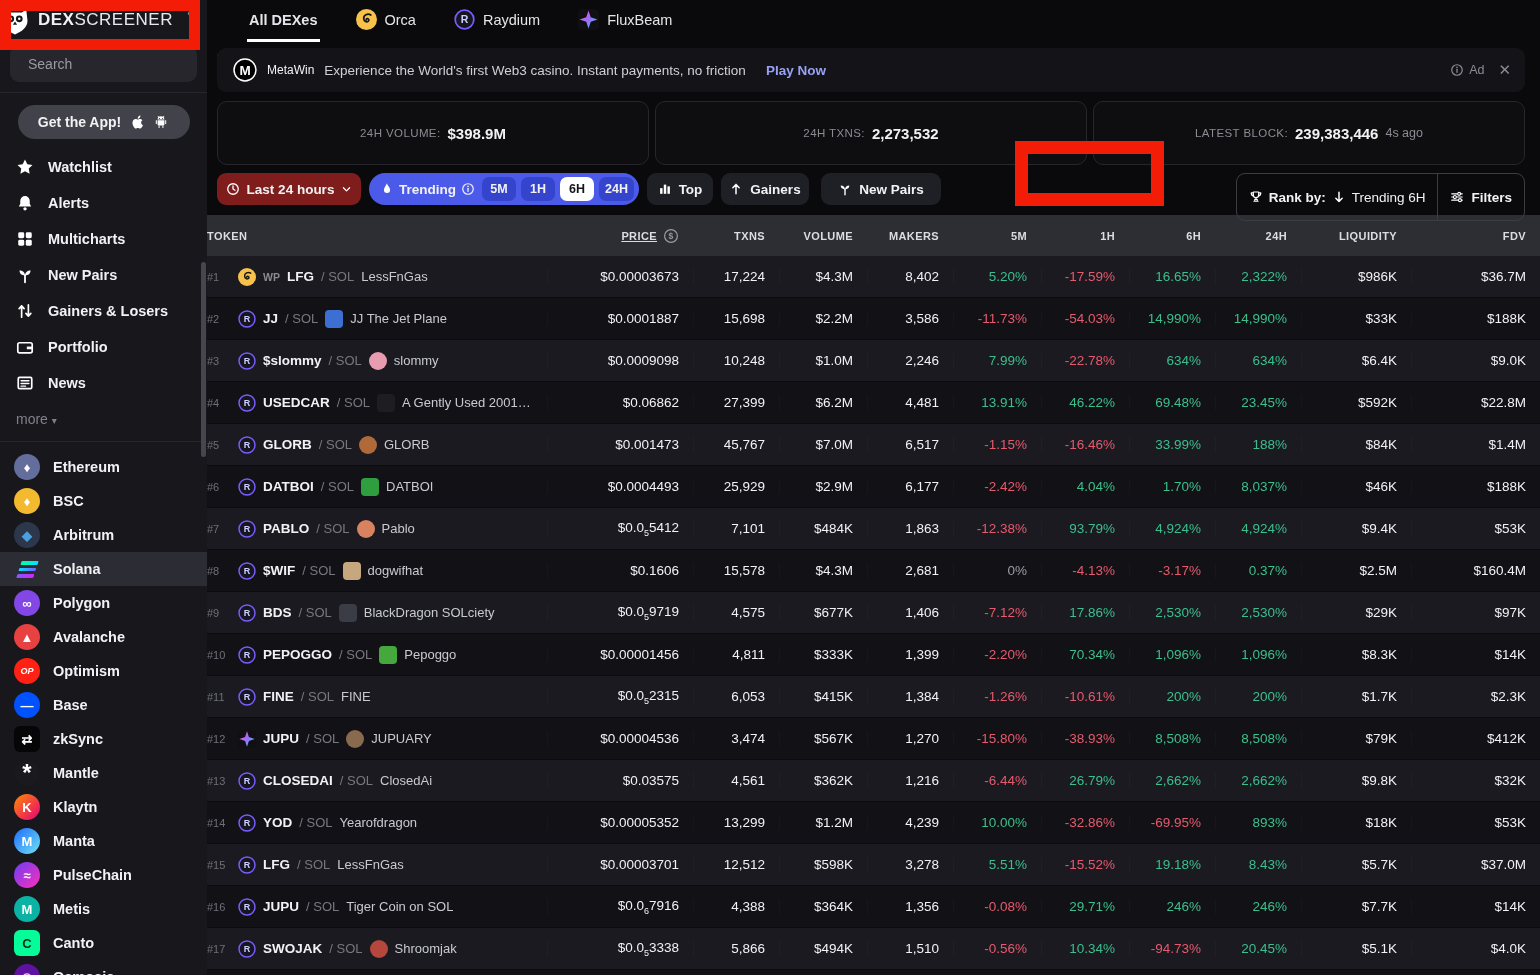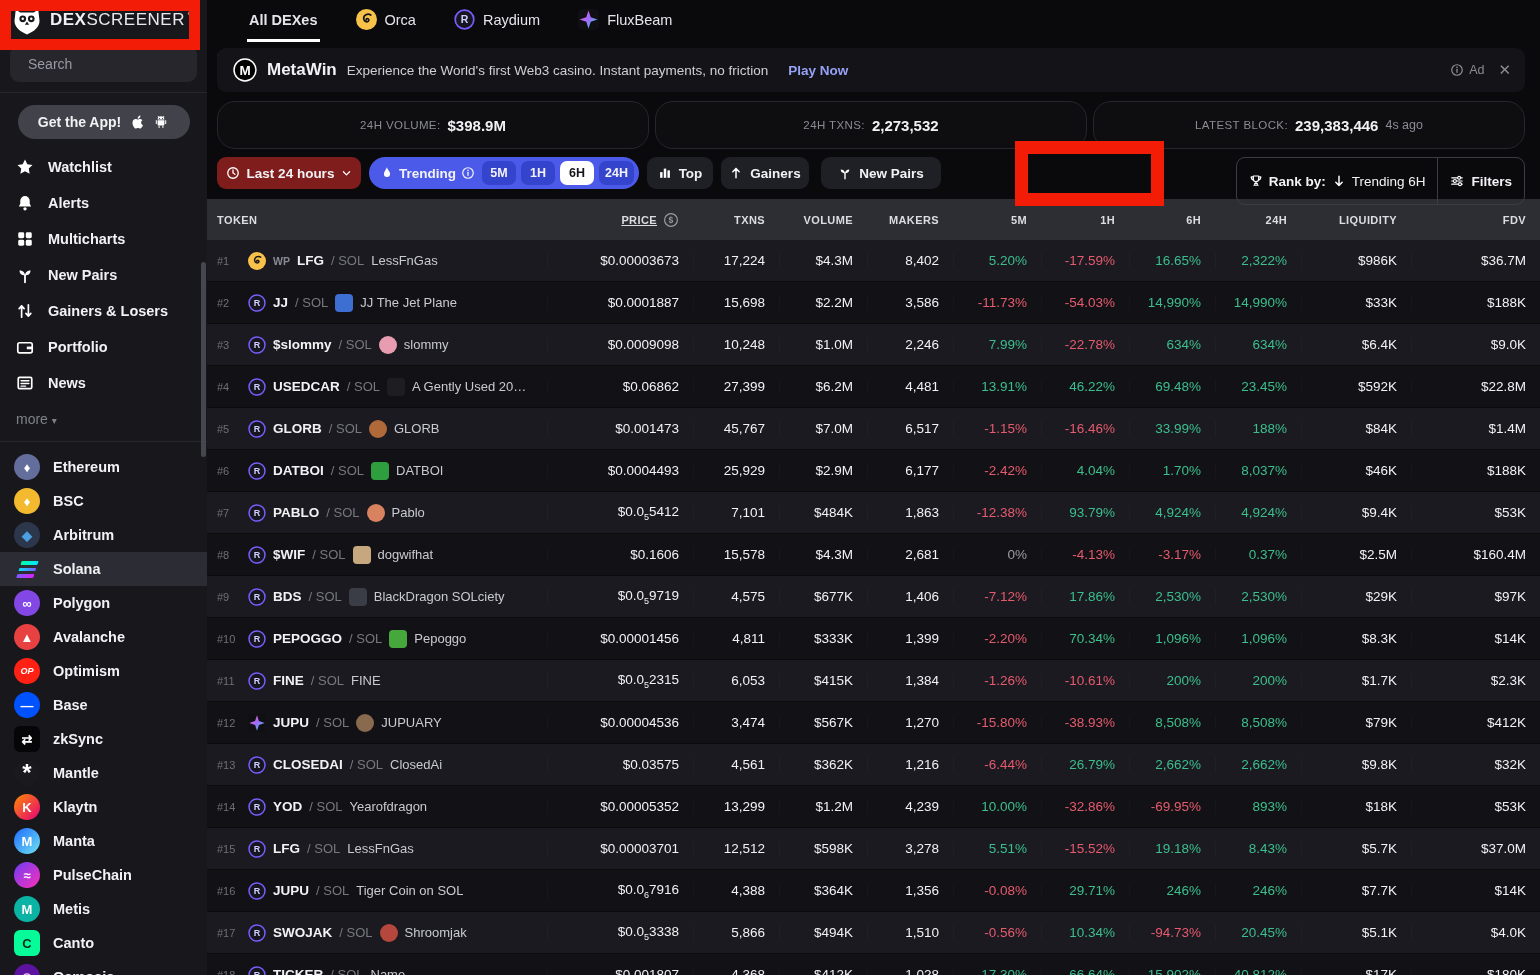--- a/index.html
+++ b/index.html
@@ -1,21 +1,21 @@
 <!DOCTYPE html>
 <html><head>
 <meta charset="utf-8">
 <style>
   * { margin:0; padding:0; box-sizing:border-box; }
   html,body { width:1540px; height:975px; overflow:hidden; background:#0a0a0d;
     font-family:"Liberation Sans", sans-serif; color:#f2f2f5; }
 
   
   .sidebar { position:absolute; left:0; top:0; width:207px; height:975px; background:#17171c; }
-  .sb-head { position:relative; height:40px; display:flex; align-items:center; padding-left:12px; gap:8px; }
+  .sb-head { position:relative; height:40px; display:flex; align-items:center; gap:8px; }
   .owl { width:30px; height:30px; display:inline-flex; }
   .brand { font-size:17px; letter-spacing:.5px; }
   .brand b { font-weight:800; }
   .brand span { font-weight:400; color:#e8e8ee; }
   .collapse { position:absolute; right:10px; top:2px; color:#8b8b95; font-size:18px; font-weight:700; cursor:pointer; }
   .searchbox { margin:6px 10px 0 10px; height:36px; background:#26262c; border-radius:9px;
     display:flex; align-items:center; padding:0 8px 0 10px; gap:8px; }
   .searchbox input { flex:1; background:transparent; border:none; outline:none; color:#cfcfd6;
     font-size:14px; font-family:inherit; }
   .searchbox input::placeholder { color:#9a9aa4; }
@@ -41,28 +41,28 @@
   
   .main { position:absolute; left:207px; top:0; width:1333px; height:975px; }
   .tabbar { height:42px; display:flex; align-items:stretch; gap:34px; padding-left:40px; }
   .tab { display:flex; align-items:center; gap:8px; font-size:14.5px; color:#e4e4ea; cursor:pointer;
     border-bottom:3px solid transparent; padding:0 2px; }
   .tab.active { font-weight:700; border-bottom-color:#fff; }
   .tab .ic { width:21px; height:21px; }
 
   .ad { margin:6px 15px 0 10px; height:44px; background:#141418; border-radius:9px;
     display:flex; align-items:center; padding:0 14px 0 16px; gap:10px; }
-  .ad-brand { font-weight:700; font-size:17px; }
+  .ad-brand { font-weight:400; font-size:12px; }
   .ad-text { color:#cfcfd6; font-size:13.5px; }
   .ad-cta { color:#97a1f5; font-weight:700; font-size:13.5px; margin-left:10px; cursor:pointer; }
   .ad-right { margin-left:auto; display:flex; align-items:center; gap:14px; color:#8b8b95; font-size:12.5px; }
   .ad-close { font-size:15px; cursor:pointer; color:#8b8b95; }
 
   .stats { margin:9px 15px 0 10px; display:flex; gap:6px; }
-  .stat { flex:1; height:48px; background:#0e0e11; border:1px solid #26262c; border-radius:18px;
+  .stat { flex:1; height:64px; background:#0e0e11; border:1px solid #26262c; border-radius:10px;
     display:flex; align-items:center; justify-content:center; gap:7px; }
   .stat .lab { color:#8b8b95; font-size:11.5px; letter-spacing:.4px; }
   .stat .val { font-size:15px; font-weight:800; }
   .stat .suf { color:#8b8b95; font-size:12.5px; }
 
   .filters { margin:8px 15px 0 10px; height:32px; display:flex; align-items:center; position:relative; }
   .fbtn { height:32px; border-radius:9px; display:flex; align-items:center; justify-content:center;
     gap:7px; font-weight:700; font-size:13.5px; cursor:pointer; }
   .f-time { width:144px; background:#7f1d1d; }
   .f-trending { width:270px; background:#4c5aea; margin-left:8px; padding:0 5px; gap:5px;border-radius:16px; }
@@ -79,21 +79,21 @@
   .f-rank b { font-weight:800; }
   .f-filt { display:flex; align-items:center; gap:7px; padding:0 12px; font-weight:800; font-size:13.5px;
     border-left:1px solid #3c3c44; cursor:pointer; height:100%; }
 
   
   .table { margin-top:10px; }
   .grid { display:grid; grid-template-columns:340px 146px 86px 88px 86px 88px 88px 86px 86px 110px 1fr; }
   .thead { height:41px; background:#2d2d34; align-items:center; }
   .thead .c { font-size:11px; font-weight:800; color:#dcdce2; letter-spacing:.4px; }
   .c { padding-right:14px; text-align:right; white-space:nowrap; overflow:hidden; }
-  .c.token { text-align:left; padding-left:10px; display:flex; align-items:center; gap:7px; }
+  .c.token { text-align:left; display:flex; align-items:center; gap:7px; }
   .th-price { display:flex; align-items:center; justify-content:flex-end; gap:6px;text-decoration:underline; }
   .trow { height:42px; align-items:center; font-size:13.5px; cursor:pointer; }
   .trow:nth-child(odd) { background:#1a1a20; }
   .trow:nth-child(even) { background:#121216; }
   .trow { border-bottom:1px solid #0c0c0f; }
   .trow .c { border-left:1px solid rgba(255,255,255,.025); }
   .trow .c:first-child { border-left:none; }
   .rank { color:#6f6f79; font-size:11px; width:24px; flex:0 0 24px; }
   .dexic { width:18px; height:18px; flex:0 0 18px; display:inline-flex; }
   .wp { color:#8b8b95; font-size:10.5px; font-weight:700; }

